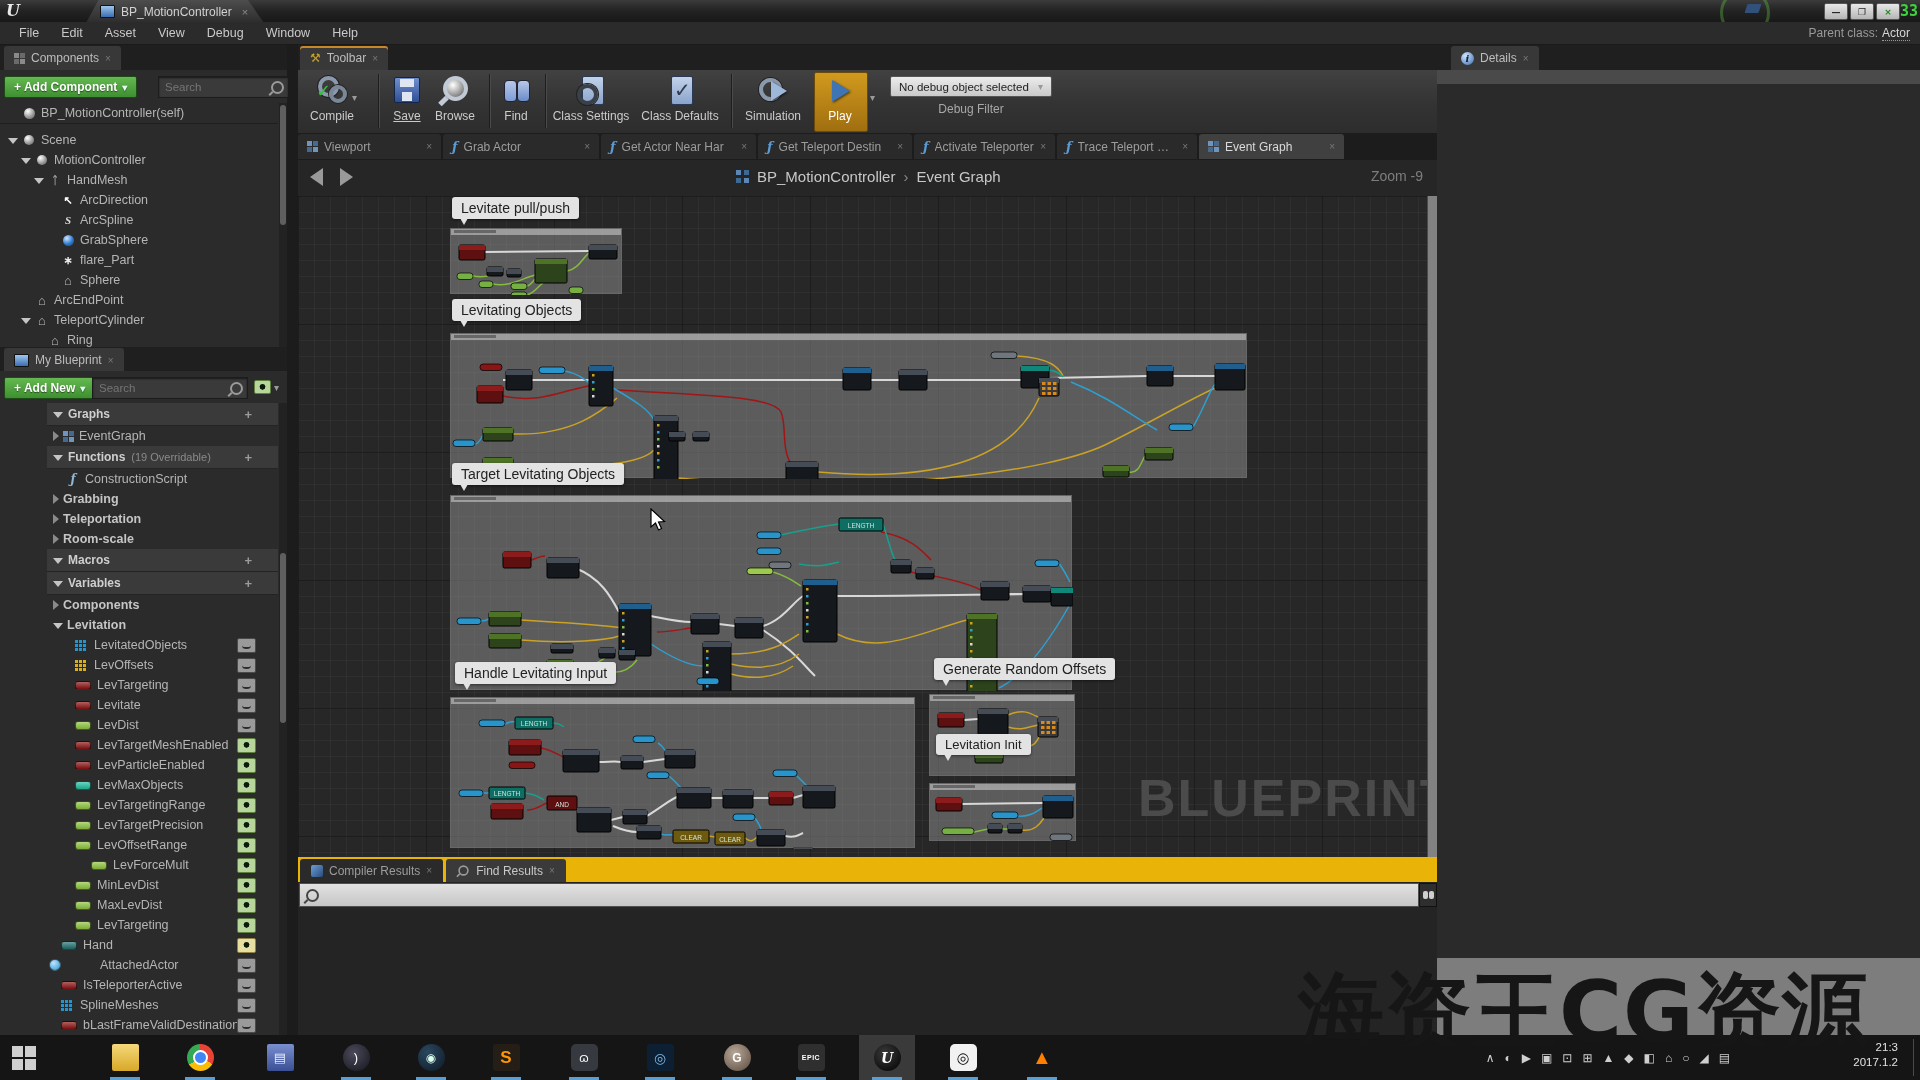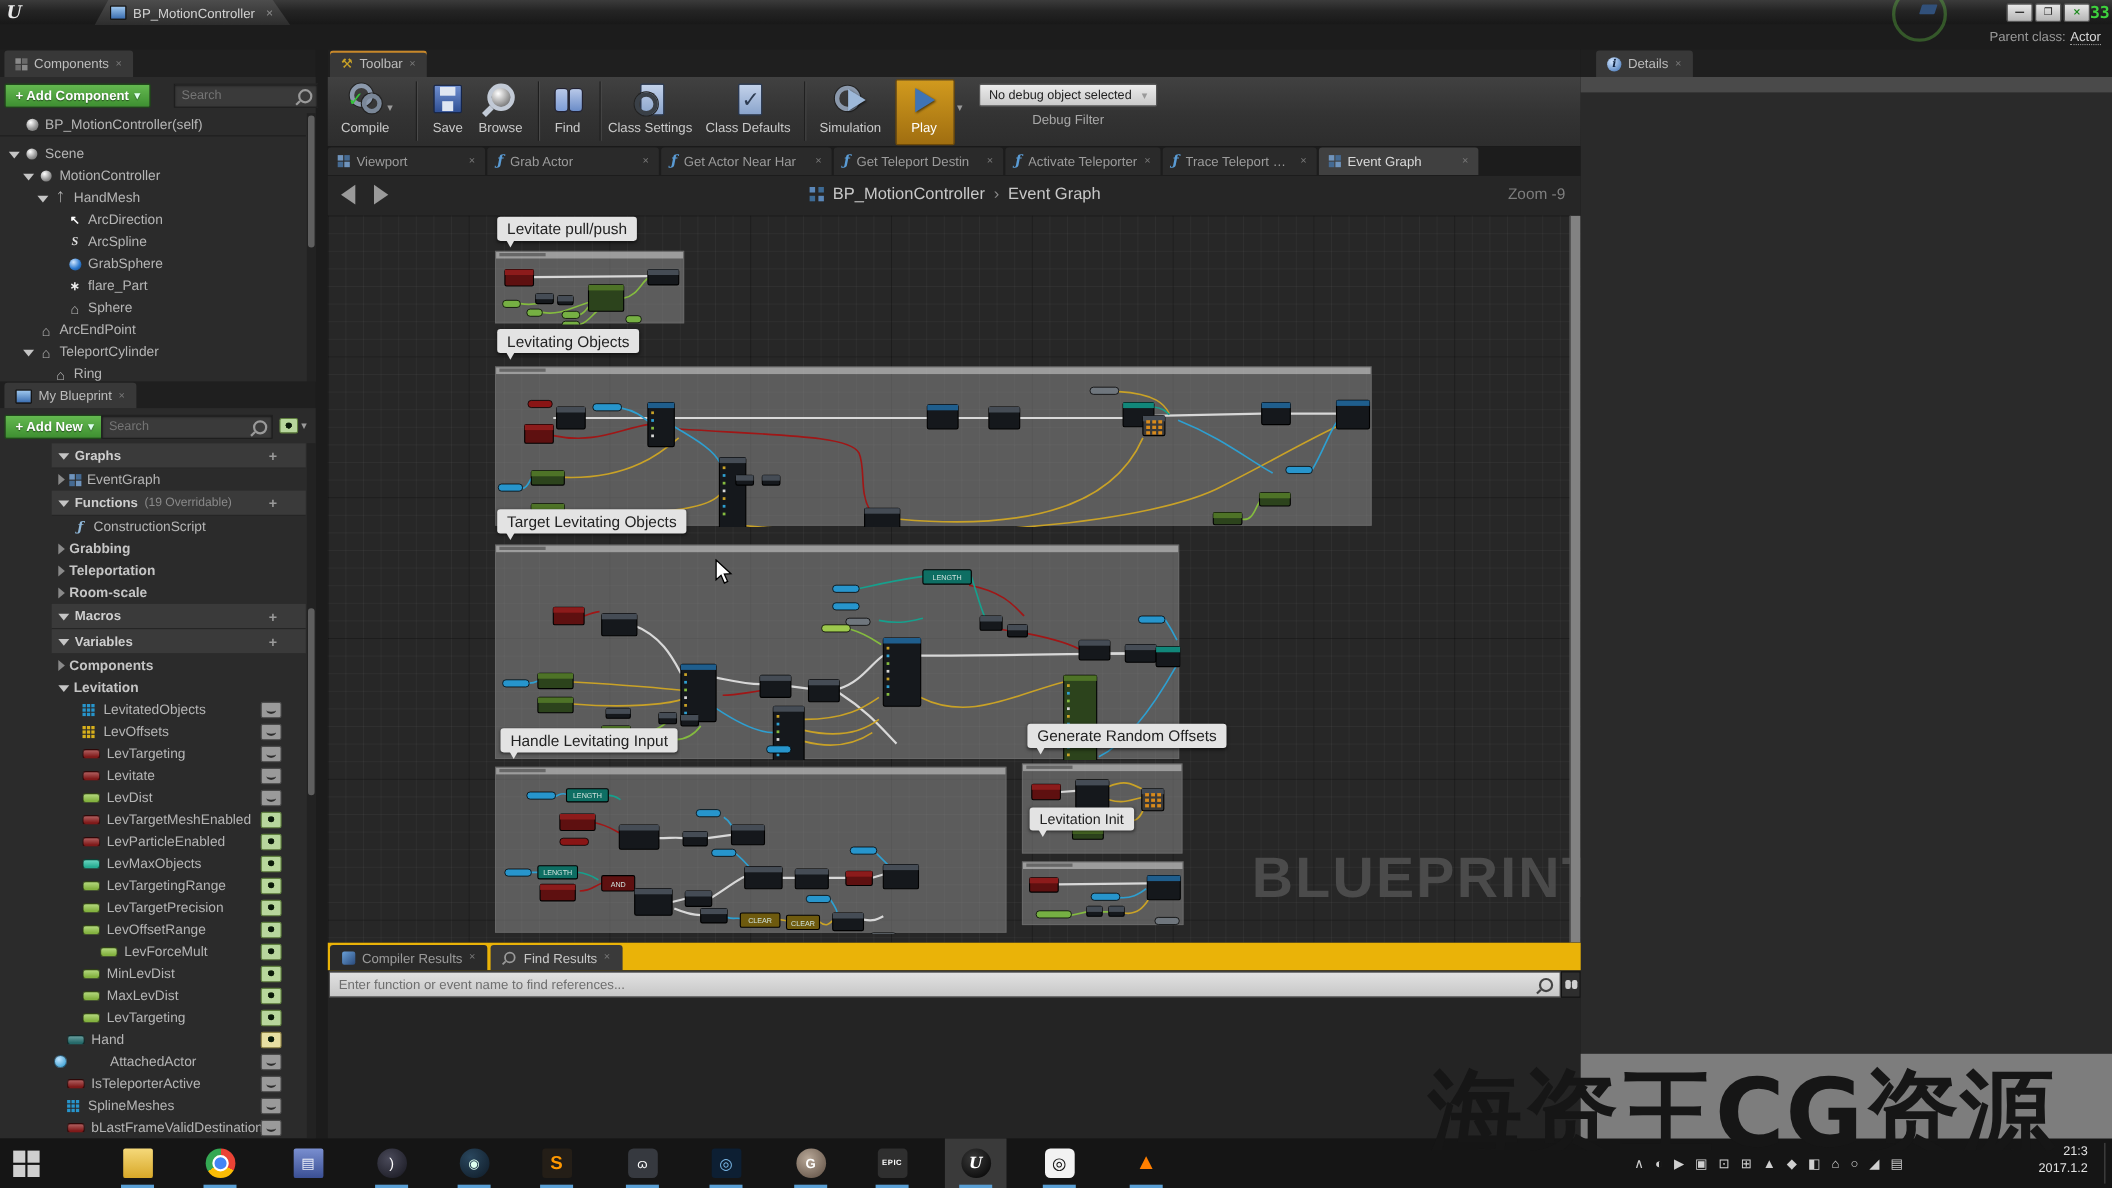--- a/index.html
+++ b/index.html
@@ -159,20 +159,29 @@
       <span class="tabx">×</span>
     </div>
     <div class="capglow"></div>
     <div class="capicon"></div>
     <div class="winbtn" style="right:72px;">—</div>
     <div class="winbtn" style="right:46px;">❐</div>
     <div class="winbtn" style="right:20px;color:#1c8a1c;">×</div>
     <div class="fps">33</div>
   </div>
 
+  <div class="menubar">
+      <span class="menu-item">File</span>
+      <span class="menu-item">Edit</span>
+      <span class="menu-item">Asset</span>
+      <span class="menu-item">View</span>
+      <span class="menu-item">Debug</span>
+      <span class="menu-item">Window</span>
+      <span class="menu-item">Help</span>
+    </div>
   <div class="parentclass">
     <span>Parent class:</span><b>Actor</b>
   </div>
 
   <div class="tabrow" style="left:0;top:45px;width:287px;">
     <span class="ptab" style="margin-left:4px;">
       <span class="gridicon">
           <i style="left:0;top:0;background:#8a8a8a"></i>
           <i style="right:0;top:0;background:#6a6a6a"></i>
           <i style="left:0;bottom:0;background:#6a6a6a"></i>
@@ -534,21 +543,21 @@
       <div class="tsep" style="left: 247px;"></div>
       <div class="tsep" style="left: 433px;"></div>
       <div class="tbtn" style="left: 2px; width: 64px;">
         <div class="ticon">
           <div style="position: absolute; left: 2px; top: 2px; width: 13px; height: 13px; border-radius: 50%; border: 4px solid rgb(139, 153, 172); box-shadow: rgb(34, 34, 34) 0px 0px 0px 1px;"></div>
           <div style="position: absolute; left: 13px; top: 11px; width: 10px; height: 10px; border-radius: 50%; border: 4px solid rgb(122, 135, 152); box-shadow: rgb(34, 34, 34) 0px 0px 0px 1px;"></div>
           <div style="position: absolute; left: 0px; top: 6px; font: bold 18px &quot;DejaVu Sans&quot;, sans-serif; color: rgb(53, 194, 58);">✓</div>
         </div>
         <div>Compile</div>
       </div>
-      <div class="tbtn" style="left: 87px; width: 44px;">
+      <div class="tbtn" style="left: 87px; width: 44px; text-decoration: underline;">
         <div class="ticon">
           <div style="position: absolute; inset: 3px; background: linear-gradient(rgb(111, 143, 208), rgb(47, 79, 148)); border-radius: 2px; border: 1px solid rgb(21, 37, 74);"></div>
           <div style="position: absolute; left: 9px; top: 5px; width: 14px; height: 8px; background: rgb(223, 230, 242);"></div>
           <div style="position: absolute; left: 11px; top: 18px; width: 10px; height: 9px; background: rgb(223, 230, 242);"></div>
         </div>
         <div>Save</div>
       </div>
       <div class="tbtn" style="left: 133px; width: 48px;">
         <div class="ticon">
           <div style="position: absolute; left: 4px; top: 2px; width: 17px; height: 17px; border-radius: 50%; border: 4px solid rgb(194, 202, 214); background: radial-gradient(circle at 35% 30%, rgb(255, 255, 255), rgb(85, 85, 85));"></div>
@@ -1038,21 +1047,20 @@
           <span>Compiler Results</span>
           <span class="dx">×</span>
         </div>
         <div class="rtab active">
           <span class="mag" style="transform: scale(0.8);"></span>
           <span>Find Results</span>
           <span class="dx">×</span>
         </div>
       </div>
     <div class="findbar">
-      <input placeholder="Enter function or event name to find references..." style="">
       <span class="mag dark"></span>
     </div>
     <div class="binocbtn">
         <i></i>
         <i></i>
       </div>
   </div>
 
   <div class="tabrow" style="left:1437px;top:45px;width:483px;">
     <span class="ptab" style="margin-left:14px;">

